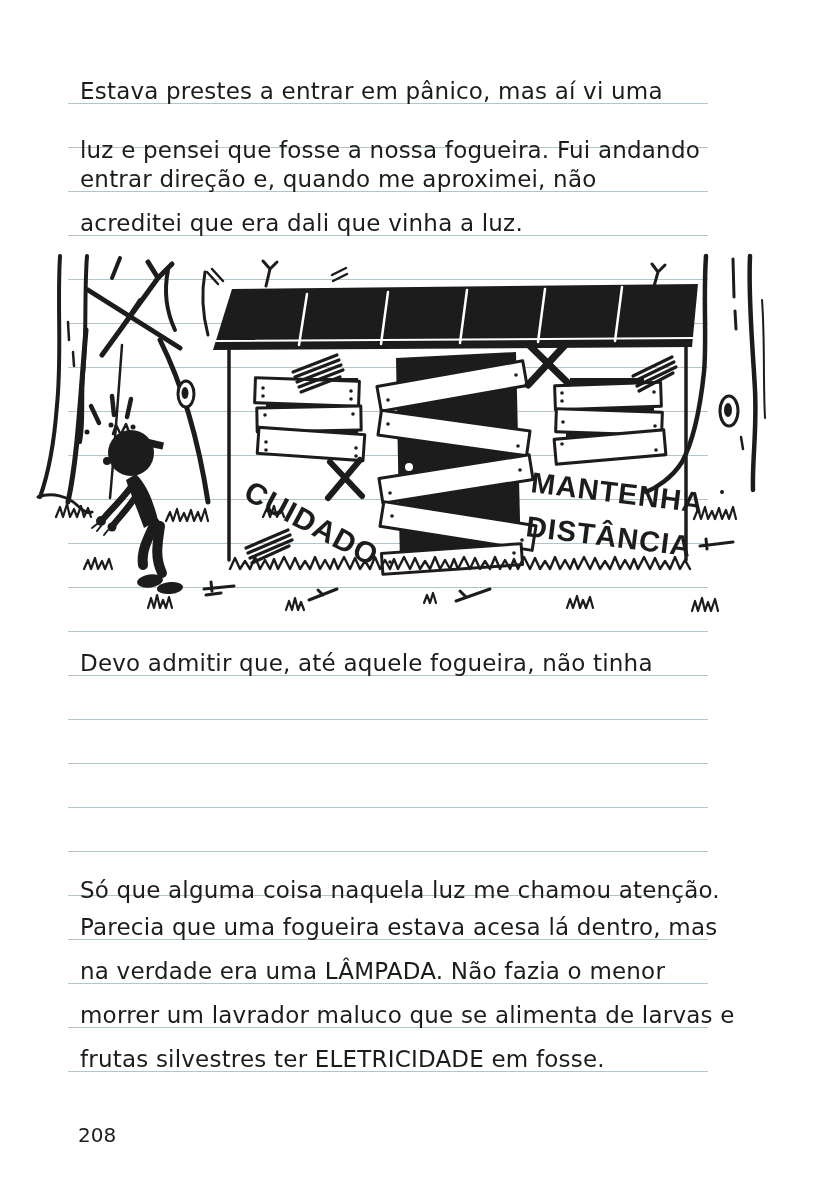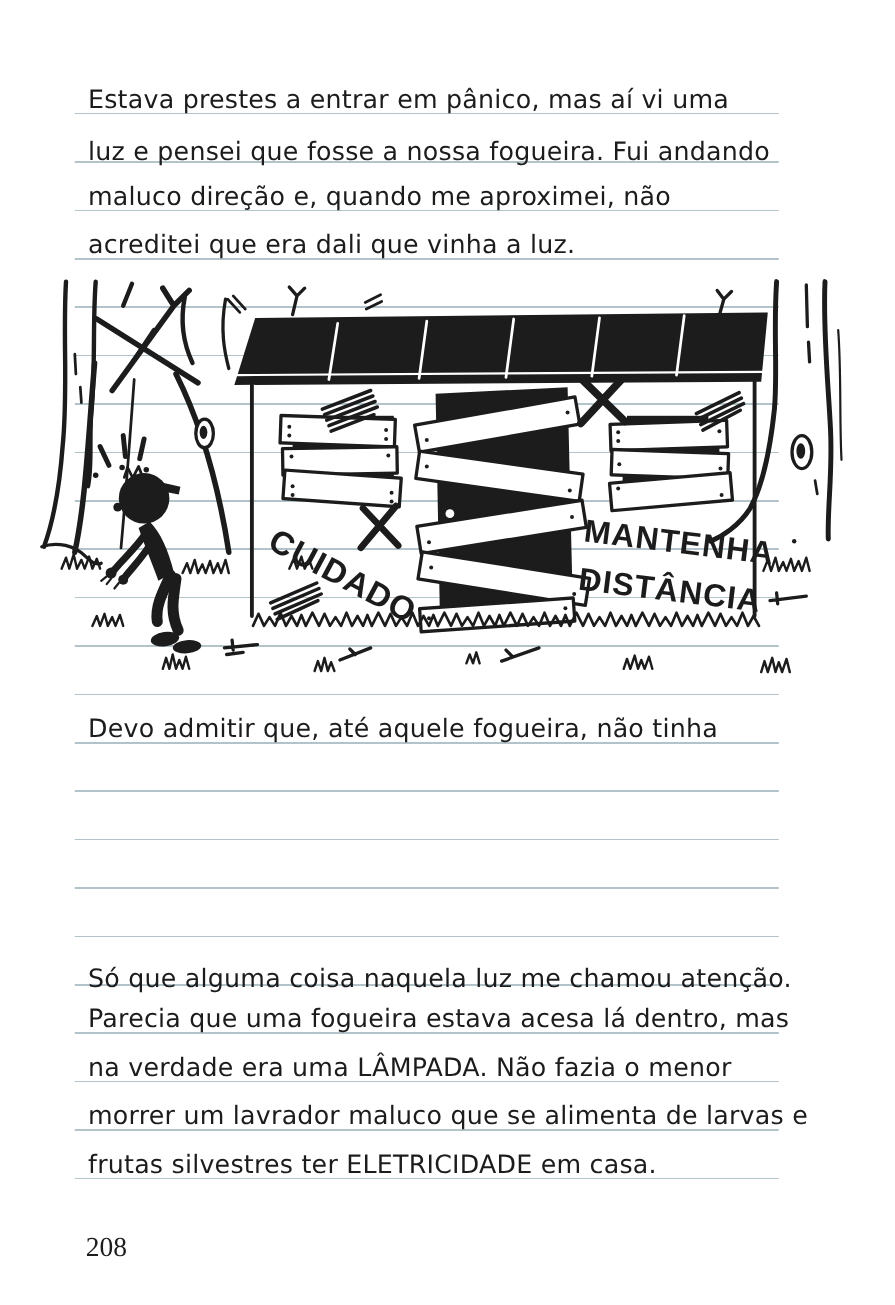--- a/index.html
+++ b/index.html
@@ -15,44 +15,44 @@
       transparent 0px, transparent 42.6px,
       #b2c3c9 42.6px, #b2c3c9 44px);
   }
   .hw{
     position:absolute;left:80px;white-space:nowrap;
     font-size:23px;line-height:24px;letter-spacing:.2px;
     font-family:"DejaVu Sans",sans-serif;color:#1c1c1c;
   }
   .pagenum{
     position:absolute;left:78px;top:1120px;
-    font-size:25px;line-height:30px;color:#1c1c1c;font-family:Liberation Serif, serif;
+    font-size:20px;line-height:30px;color:#1c1c1c;
   }
   .illo{position:absolute;left:0;top:252px;width:814px;height:380px;}
   .signtext{font-family:"Liberation Sans","DejaVu Sans",sans-serif;font-weight:bold;fill:#1c1c1c;}
 </style>
 </head>
 <body>
 
 <div class="page">
 
   <div class="rules"></div>
 
   <div class="hw" style="top:79px">Estava prestes a entrar em pânico, mas aí vi uma</div>
-  <div class="hw" style="top:126px">luz e pensei que fosse a nossa fogueira. Fui andando</div>
-  <div class="hw" style="top:167px">maluco direção e, quando me aproximei, não</div>
+  <div class="hw" style="top:138px">luz e pensei que fosse a nossa fogueira. Fui andando</div>
+  <div class="hw" style="top:167px">entrar direção e, quando me aproximei, não</div>
   <div class="hw" style="top:211px">acreditei que era dali que vinha a luz.</div>
 
   <div class="hw" style="top:651px">Devo admitir que, até aquele fogueira, não tinha</div>
 
   <div class="hw" style="top:878px">Só que alguma coisa naquela luz me chamou atenção.</div>
   <div class="hw" style="top:959px">na verdade era uma LÂMPADA. Não fazia o menor</div>
   <div class="hw" style="top:915px">Parecia que uma fogueira estava acesa lá dentro, mas</div>
   <div class="hw" style="top:1003px">morrer um lavrador maluco que se alimenta de larvas e</div>
-  <div class="hw" style="top:1047px">frutas silvestres ter ELETRICIDADE em casa.</div>
+  <div class="hw" style="top:1047px">frutas silvestres ter ELETRICIDADE em fosse.</div>
 
   <div class="pagenum">208</div>
 
   <svg class="illo" viewBox="0 252 814 380" fill="none" stroke-linecap="round" stroke-linejoin="round">
 
     <g stroke="#1c1c1c">
       <path d="M60,256 C57,305 62,355 57,405 C54,445 48,475 40,497" stroke-width="4"></path>
       <path d="M87,256 C84,295 87,335 83,375 C81,400 84,422 80,442" stroke-width="4"></path>
       <path d="M68,322 l1,18 M73,352 l1,14" stroke-width="2.5"></path>
       <path d="M38,497 C52,492 68,496 78,506 C84,512 88,514 92,512" stroke-width="3"></path>

